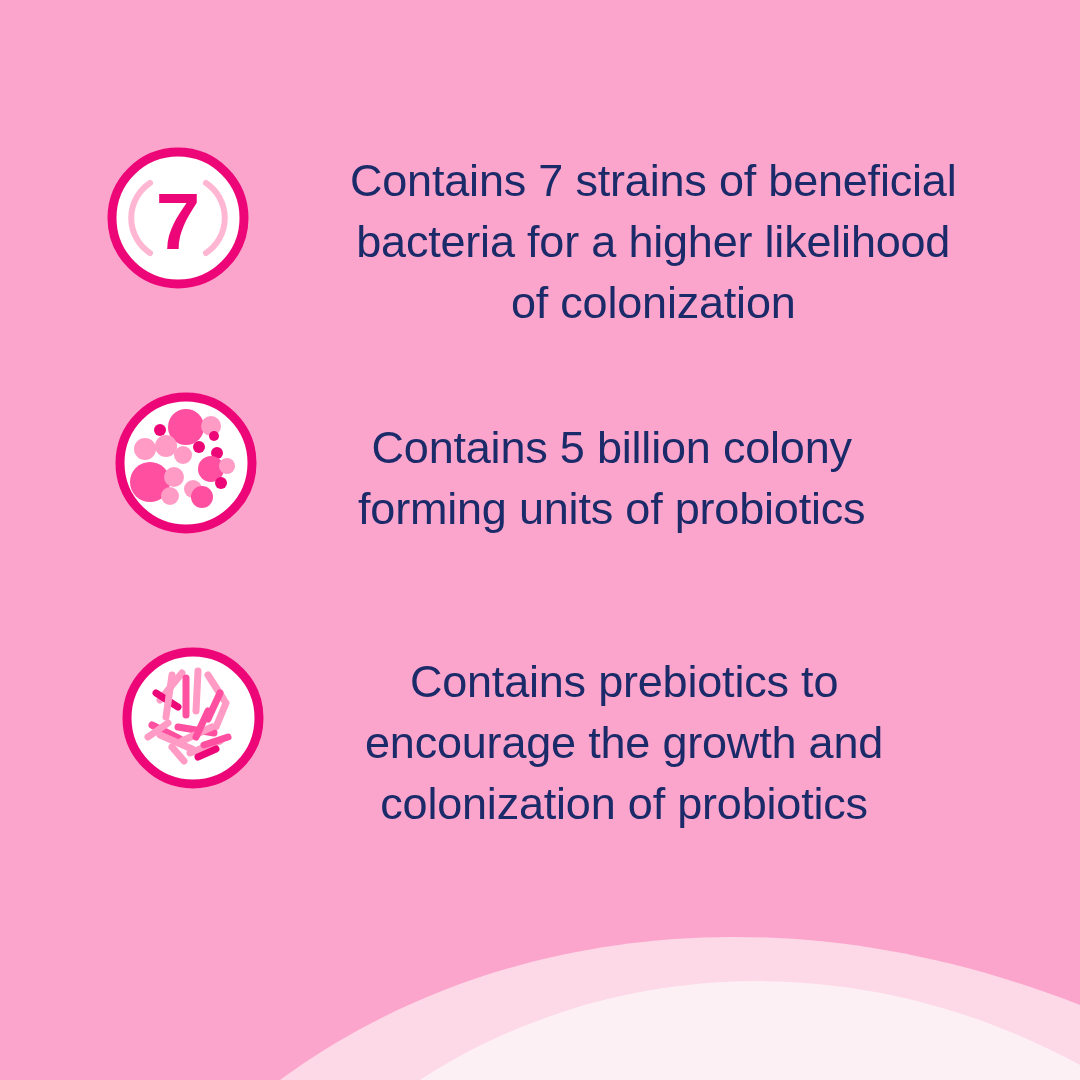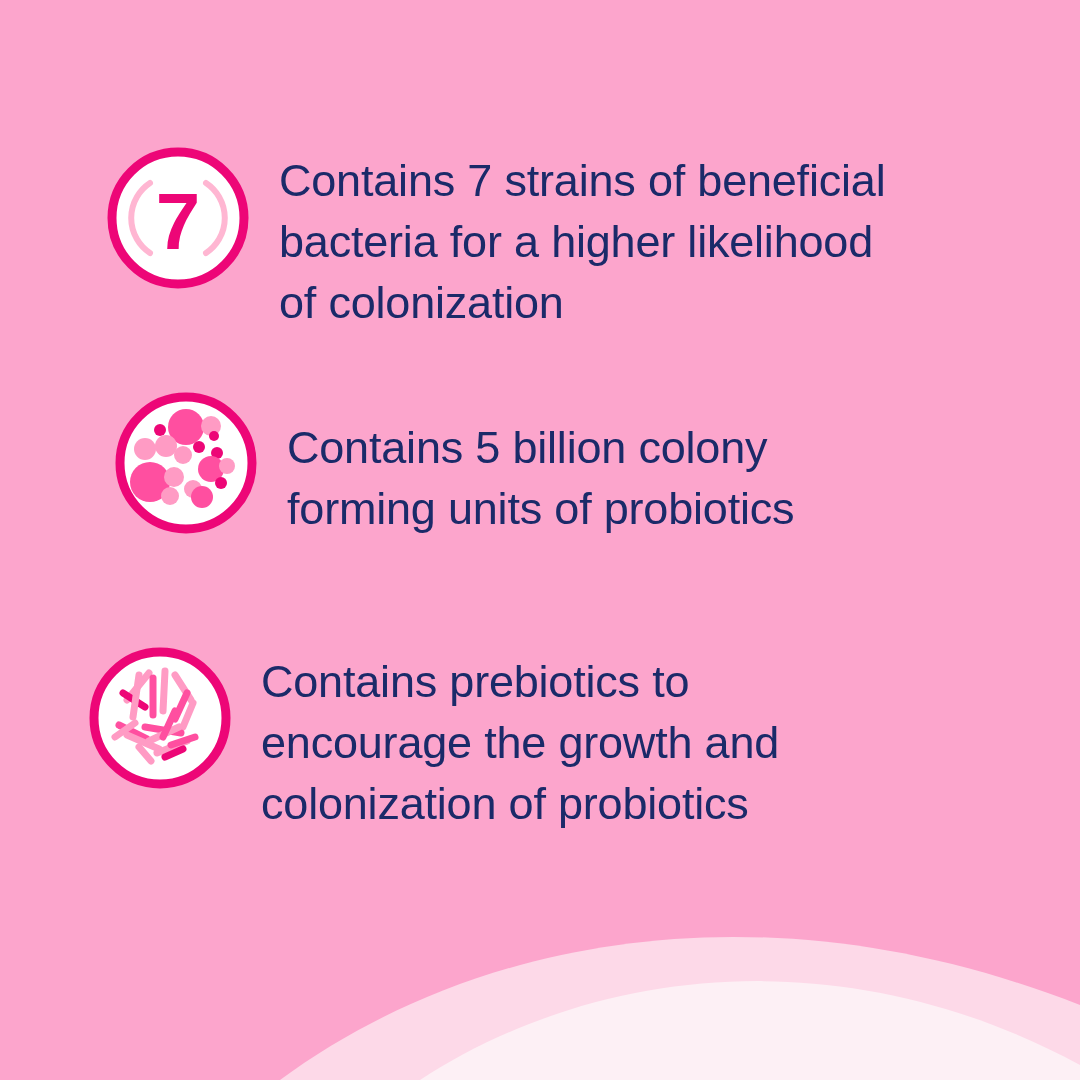--- a/index.html
+++ b/index.html
@@ -20,37 +20,38 @@
   .features{
     position:absolute;left:0;top:0;width:1080px;height:1080px;
   }
   .feature-row{
     position:absolute;
     display:flex;
     align-items:flex-start;
   }
   .feature-row.r1{left:105px;top:145px;}
   .feature-row.r2{left:113px;top:390px;}
-  .feature-row.r3{left:87px;top:645px;}
+  .feature-row.r3{left:120px;top:645px;}
 
   .icon-badge{
     width:146px;height:146px;flex:0 0 146px;
     position:relative;
   }
   .icon-badge svg{display:block;width:146px;height:146px;}
 
   .feature-text{
-    margin-left:28px;
+    margin-left:99px;
     color:#1B2A69;
     font-size:45px;
     line-height:61px;
     letter-spacing:-0.2px;
     font-weight:400;
     max-width:700px;
     white-space:pre-line;
+    text-align:center;
   }
   .feature-row.r1 .feature-text{margin-top:5px;}
   .feature-row.r2 .feature-text{margin-top:27px;}
   .feature-row.r3 .feature-text{margin-top:6px;}
 </style>
 </head>
 <body>
 
 <div id="stage">
 

